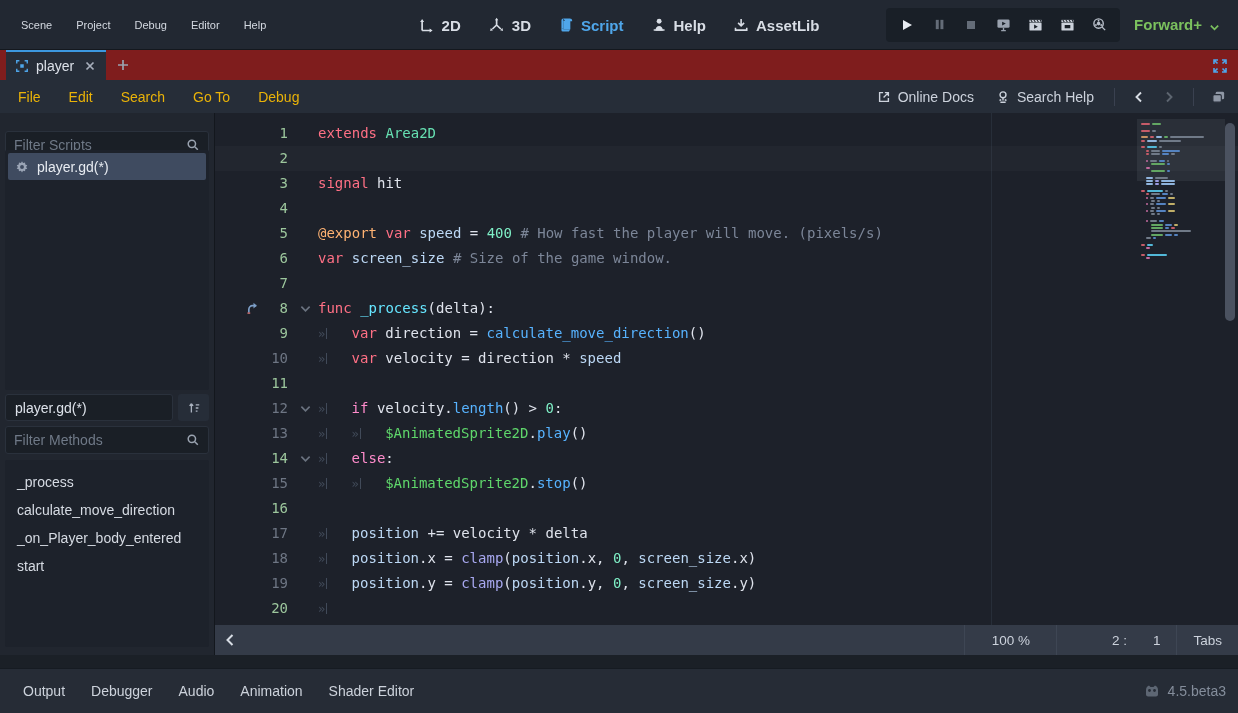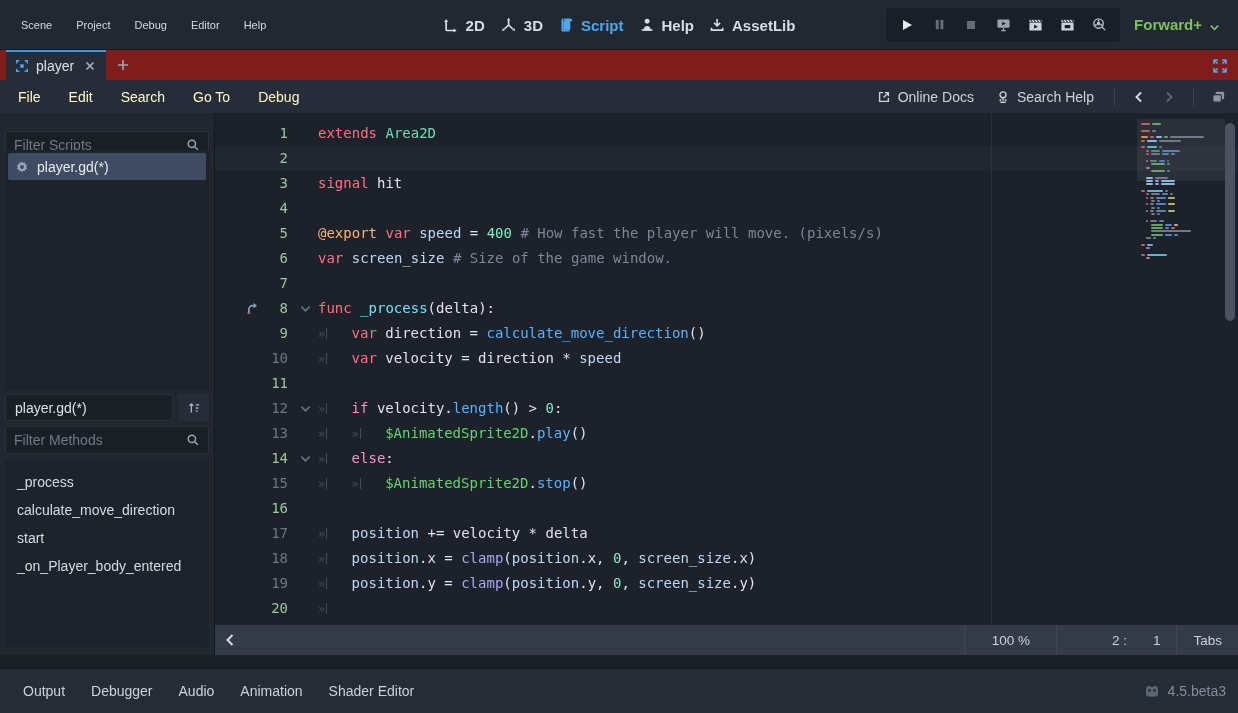--- a/index.html
+++ b/index.html
@@ -6,41 +6,41 @@
   html,body{width:1238px;height:713px;overflow:hidden;background:#1b2027;
     font-family:"Liberation Sans",sans-serif;color:#cfd4dc;-webkit-font-smoothing:antialiased}
   svg{display:block}
 
   
   .topbar{position:relative;height:50px;background:#222832;border-bottom:1px solid #14181e;
     display:flex;align-items:center;padding:0 10px}
   .menus{display:flex;gap:2px}
   .menu-item{padding:6px 11px;font-size:11px;color:#d4d9e1;border-radius:3px;cursor:default}
   .contexts{position:absolute;left:50%;top:0;height:50px;transform:translateX(-50%);
-    display:flex;align-items:center;gap:16px}
+    display:flex;align-items:center;gap:28px}
   .ctx{display:flex;align-items:center;gap:7px;font-size:15px;font-weight:bold;color:#d8dde5}
   .ctx.active{color:#4fa6ea}
   .playpanel{margin-left:auto;display:flex;align-items:center;gap:4px;background:#191f27;
     border-radius:4px;padding:3px 7px;height:34px}
   .pbtn{width:28px;height:28px;display:flex;align-items:center;justify-content:center;border-radius:3px}
   .renderer{display:flex;align-items:flex-end;gap:7px;margin:0 8px 0 14px;
     font-weight:bold;font-size:15px;color:#7bc15e}
 
   
   .tabstrip{height:30px;background:#7f1d1d;display:flex;align-items:stretch;position:relative}
   .stab{display:flex;align-items:center;gap:7px;padding:0 10px 0 9px;margin-left:6px;
     background:#262d38;border-top:2px solid #3c98e0;font-size:14px;color:#dce1e9}
   .stab .close{margin-left:3px}
   .newtab{width:34px;display:flex;align-items:center;justify-content:center;color:#9aa3b0}
   .expandbtn{position:absolute;right:8px;top:6px;width:20px;height:20px;display:flex;
     align-items:center;justify-content:center}
 
   
   .menubar{height:33px;background:#262d38;display:flex;align-items:center;padding:0 8px;font-size:14px}
-  .mb-item{padding:6px 10px;color:#fef9c3;border-radius:3px}
+  .mb-item{padding:6px 10px;color:#eab308;border-radius:3px}
   .mb-right{margin-left:auto;display:flex;align-items:center;gap:6px}
   .mb-link{display:flex;align-items:center;gap:7px;padding:5px 8px;color:#ccd2dc}
   .vdiv{width:1px;height:18px;background:#3a4150;margin:0 6px}
   .histbtn{width:24px;height:24px;display:flex;align-items:center;justify-content:center}
 
   
   .main{display:flex;height:542px}
   .sidebar{width:215px;background:#21262f;border-right:1px solid #13171d;position:relative;flex-shrink:0}
   .filterbox{position:absolute;left:5px;right:5px;height:28px;background:#1a1f26;
     border:1px solid #2a313c;border-radius:3px;display:flex;align-items:center;padding:0 8px;gap:6px}
@@ -350,22 +350,22 @@
         <svg width="14" height="14" viewBox="0 0 16 16" stroke="#9aa3b0" stroke-width="1.7" fill="none">
           <circle cx="6.7" cy="6.7" r="4.2"></circle>
             <path d="M10 10l3.5 3.5"></path>
         </svg>
       </span>
     </div>
 
     <div class="methodlist">
         <div class="method-item">_process</div>
         <div class="method-item">calculate_move_direction</div>
+        <div class="method-item">_on_Player_body_entered</div>
         <div class="method-item">start</div>
-        <div class="method-item">_on_Player_body_entered</div>
       </div>
   </div>
 
   <div class="editor">
     <div class="guideline"></div>
     <div class="codearea">
         <div class="cline">
           <div class="gutter">
             <span class="lnum safe">1</span>
           </div>

